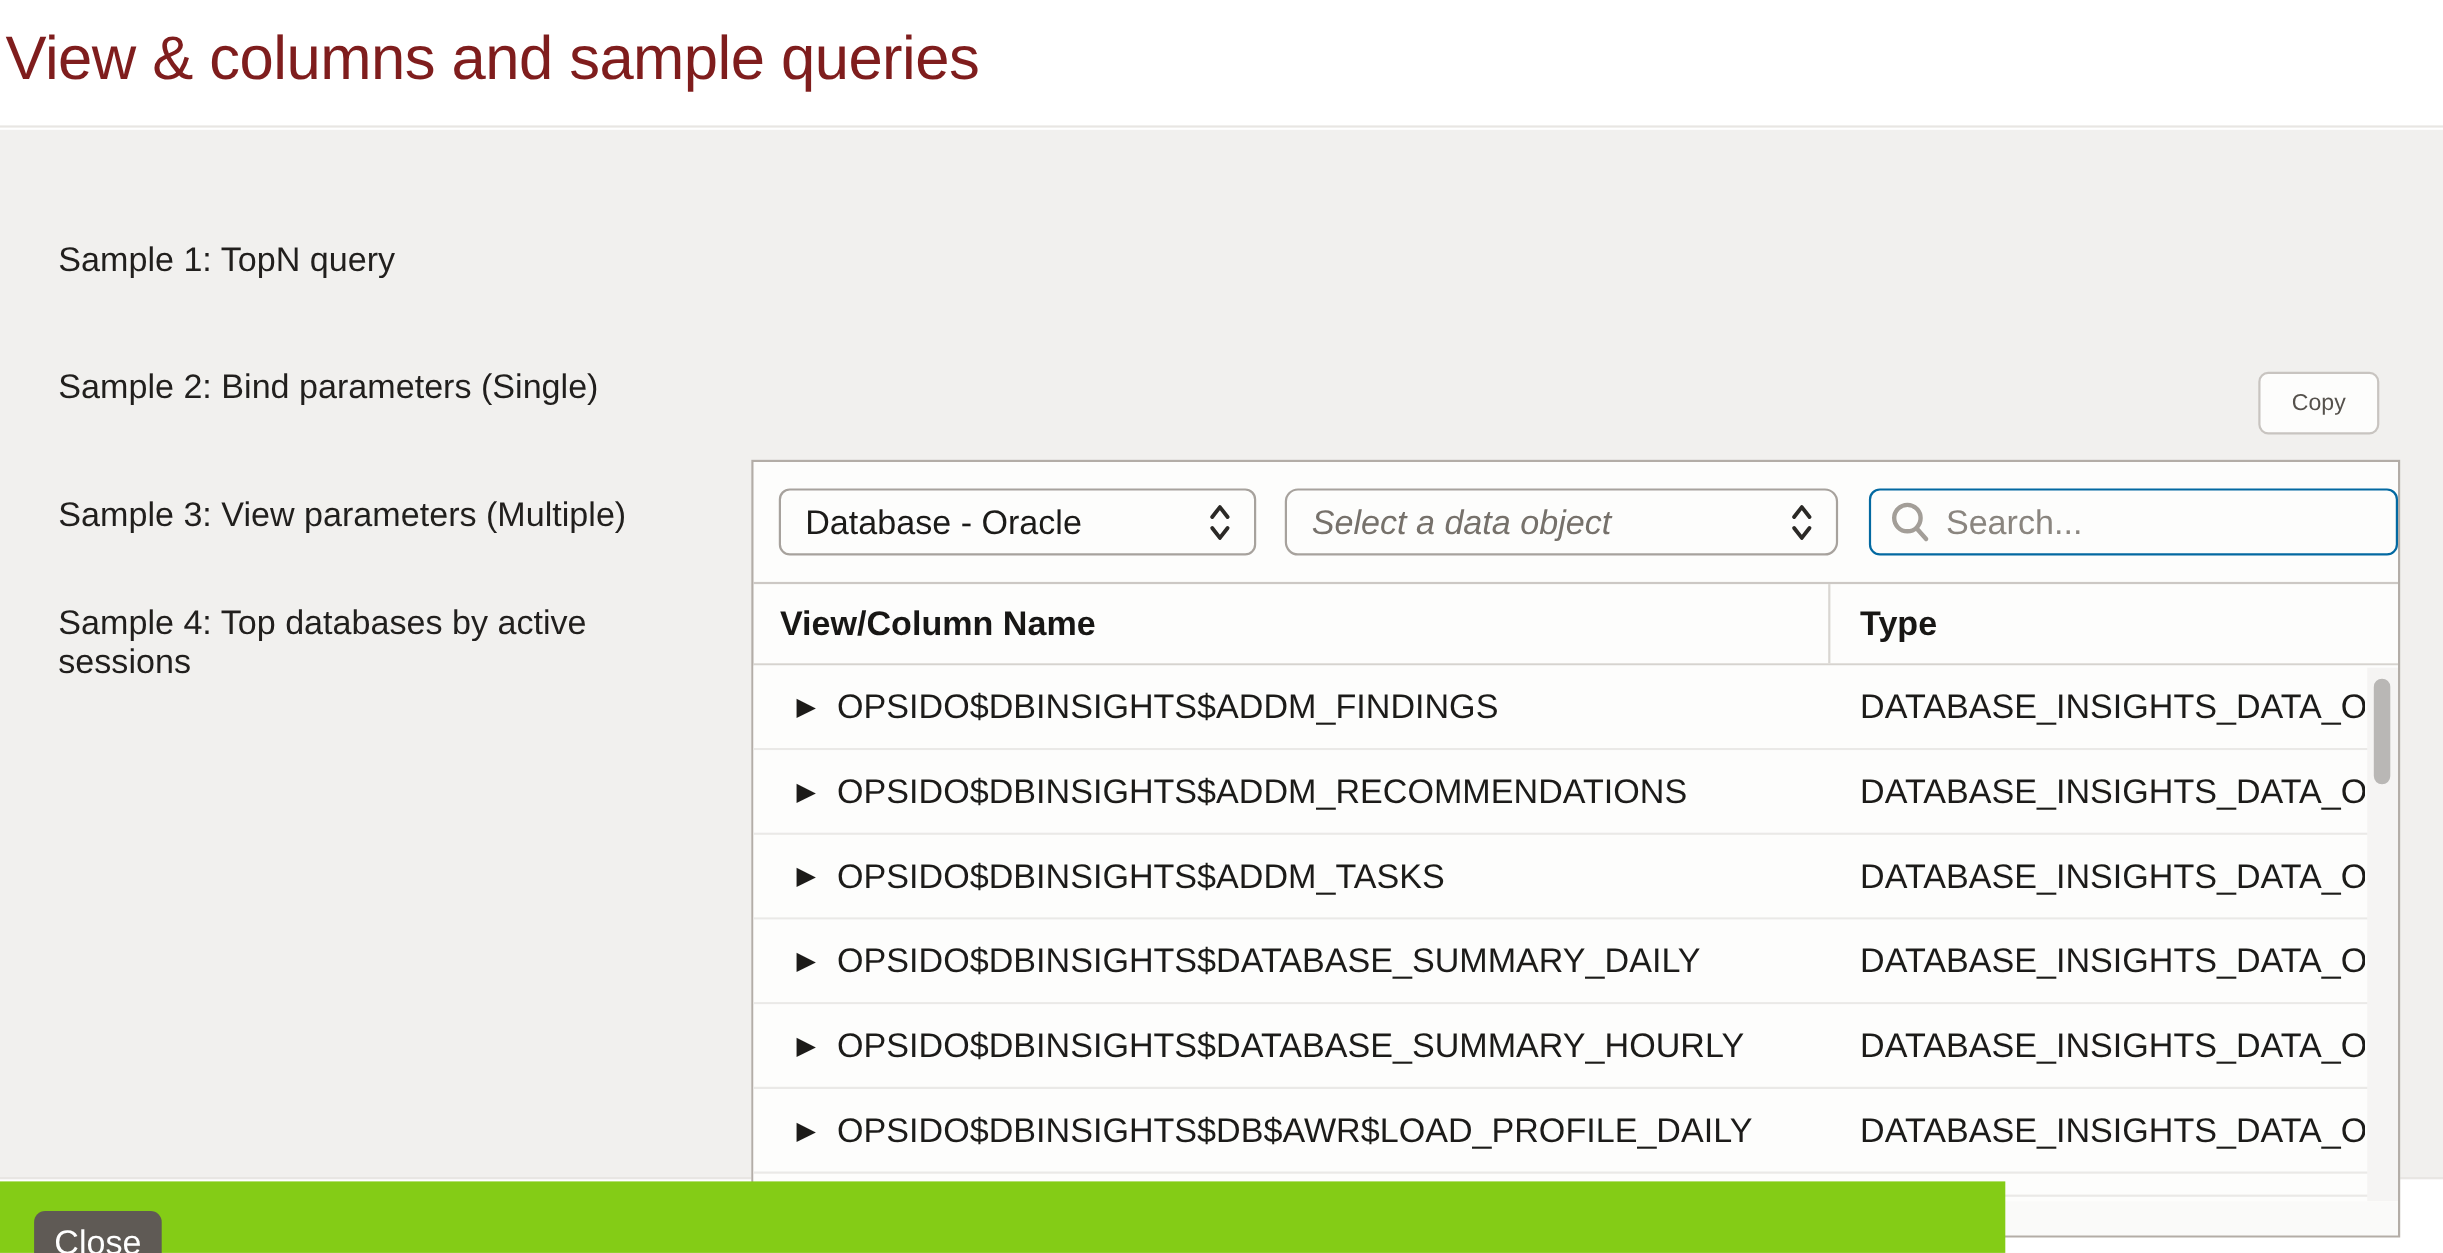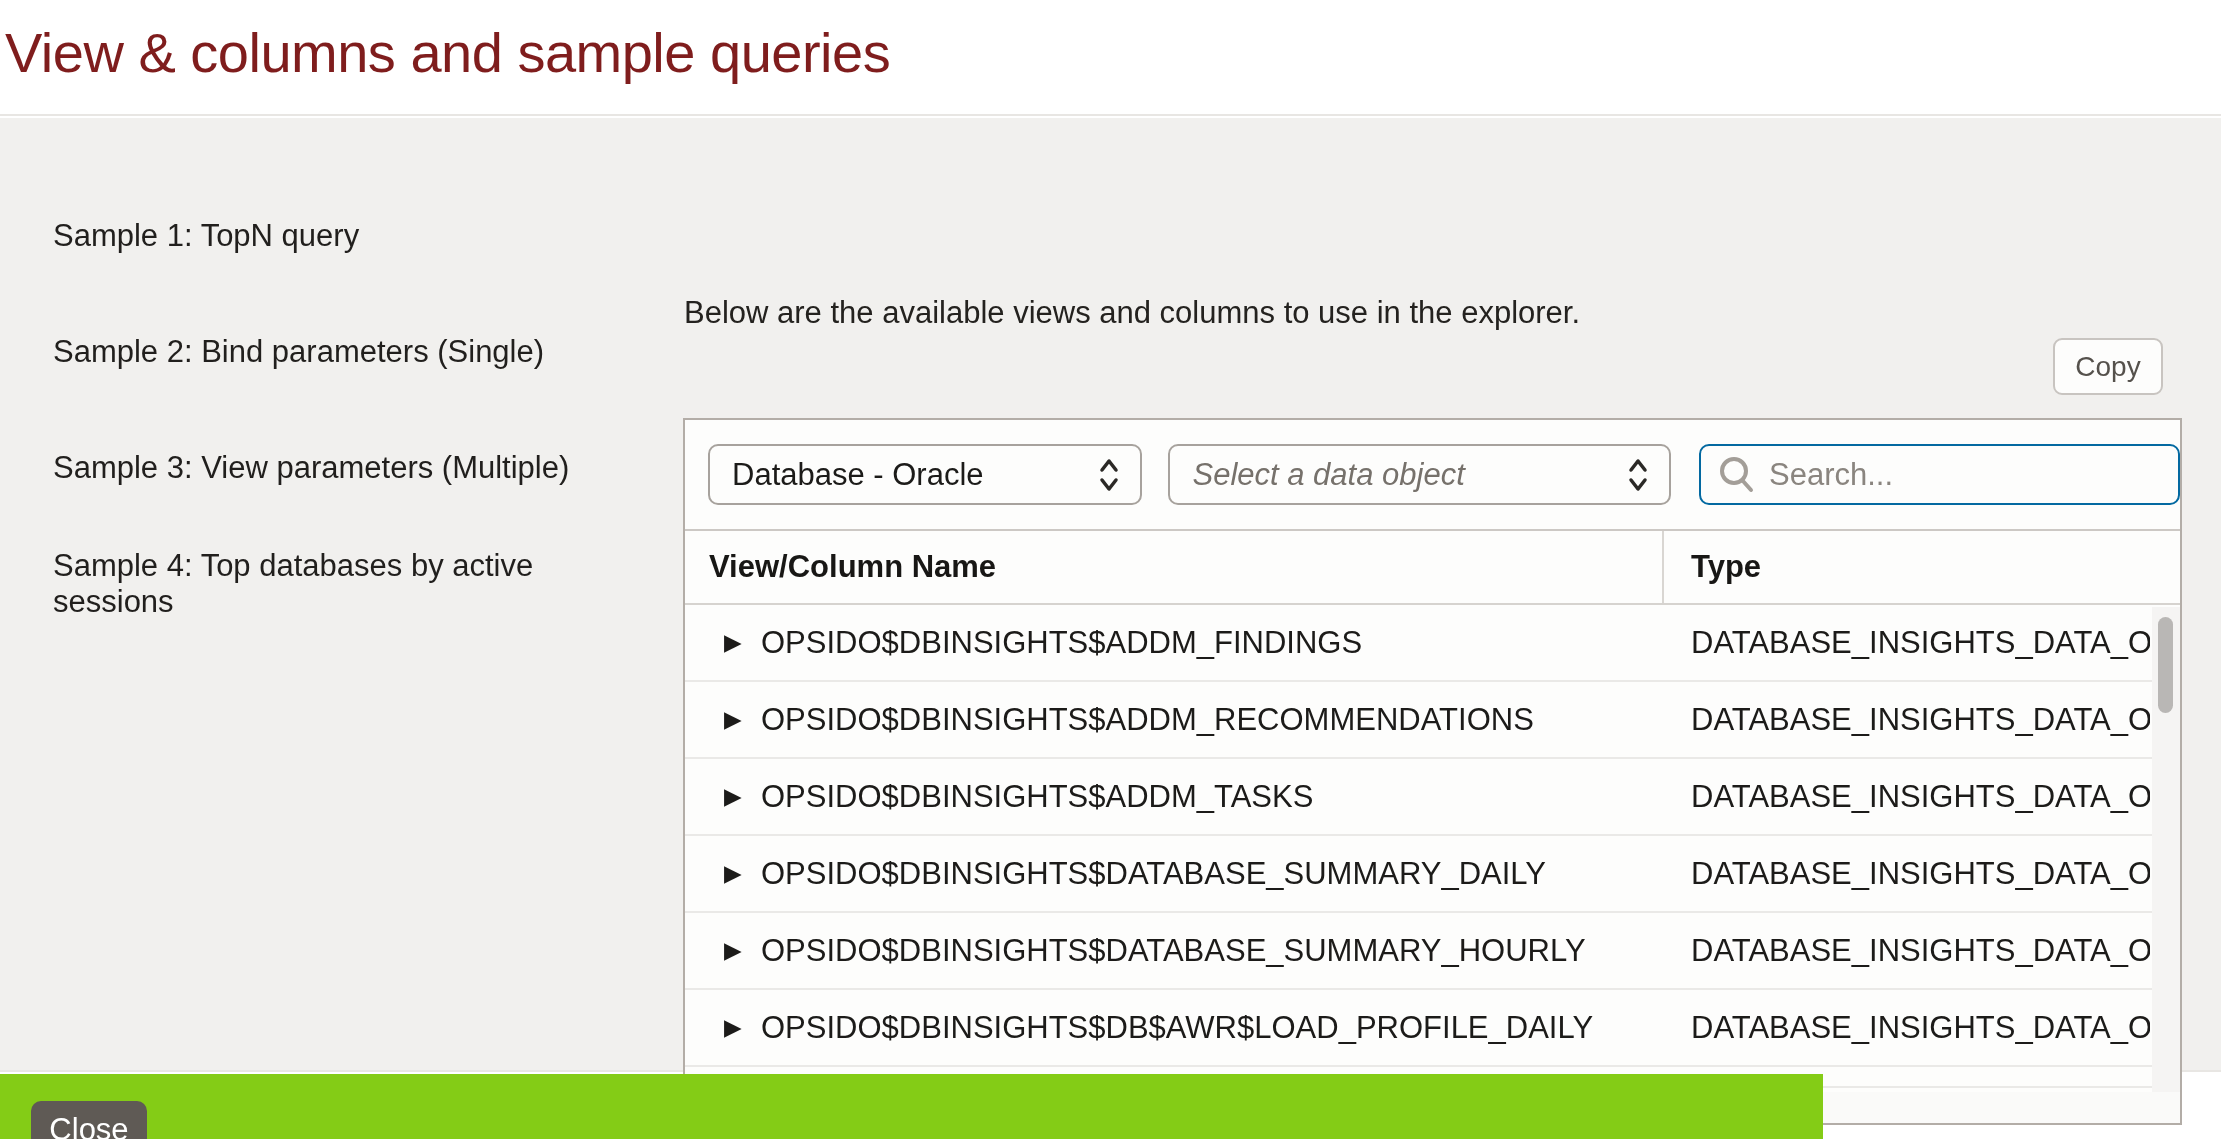--- a/index.html
+++ b/index.html
@@ -41,41 +41,41 @@
   .selected .sidebar-label { font-weight:700; padding-left:22px; }
 
   
   .description {
     position:absolute; left:684px; top:177px;
     font-size:31px; color:#24221f;
   }
   .copy-button {
     position:absolute; left:2053px; top:220px; width:110px; height:57px;
     background:#fdfdfc; border:2px solid #c8c4c0; border-radius:9px;
-    font-size:28px; color:#55514c;
+    font-size:21px; color:#55514c;
     display:flex; align-items:center; justify-content:center; cursor:pointer;
   }
 
   
   .panel {
     position:absolute; left:683px; top:300px; width:1499px; height:707px;
     background:#fdfdfc; border:2px solid #b3ada7;
   }
 
   .filter-bar {
     height:111px; border-bottom:2px solid #ccc8c4;
     display:flex; align-items:center; padding-left:23px;
   }
   .combo {
     height:61px; border:2px solid #a7a29d; border-radius:10px; background:#fdfdfc;
     display:flex; align-items:center; padding:0 18px 0 22px;
     font-size:31px; cursor:pointer;
   }
   .combo-db { width:457px; margin-right:26px; }
-  .combo-obj { width:529px; margin-right:28px; }
+  .combo-obj { width:529px; margin-right:28px;border-radius:12px; }
   .combo .combo-value { flex:1; white-space:nowrap; overflow:hidden; }
   .combo .placeholder { color:#767publisher06f; }
   .combo .placeholder { color:#76716b; font-style:italic; }
   .updown-icon { flex:none; width:26px; height:40px; }
 
   .search-box {
     width:481px; height:61px; border:2px solid #0369a1; border-radius:10px;
     background:#fdfdfc; display:flex; align-items:center; padding:0 14px 0 14px;
   }
   .search-icon { flex:none; width:44px; height:44px; margin-right:10px; }
@@ -169,21 +169,20 @@
 
     <span class="sidebar-label">Sample 3: View parameters (Multiple)</span>
   </div>
 
   <div class="sidebar-item">
 
     <span class="sidebar-label">Sample 4: Top databases by active sessions</span>
   </div>
 </div>
 
-  <div class="description">Below are the available views and columns to use in the explorer.</div>
 
   <div class="copy-button">
     <span>Copy</span>
   </div>
 
   <div class="panel">
 
     <div class="filter-bar">
 
       <div class="combo combo-db">

